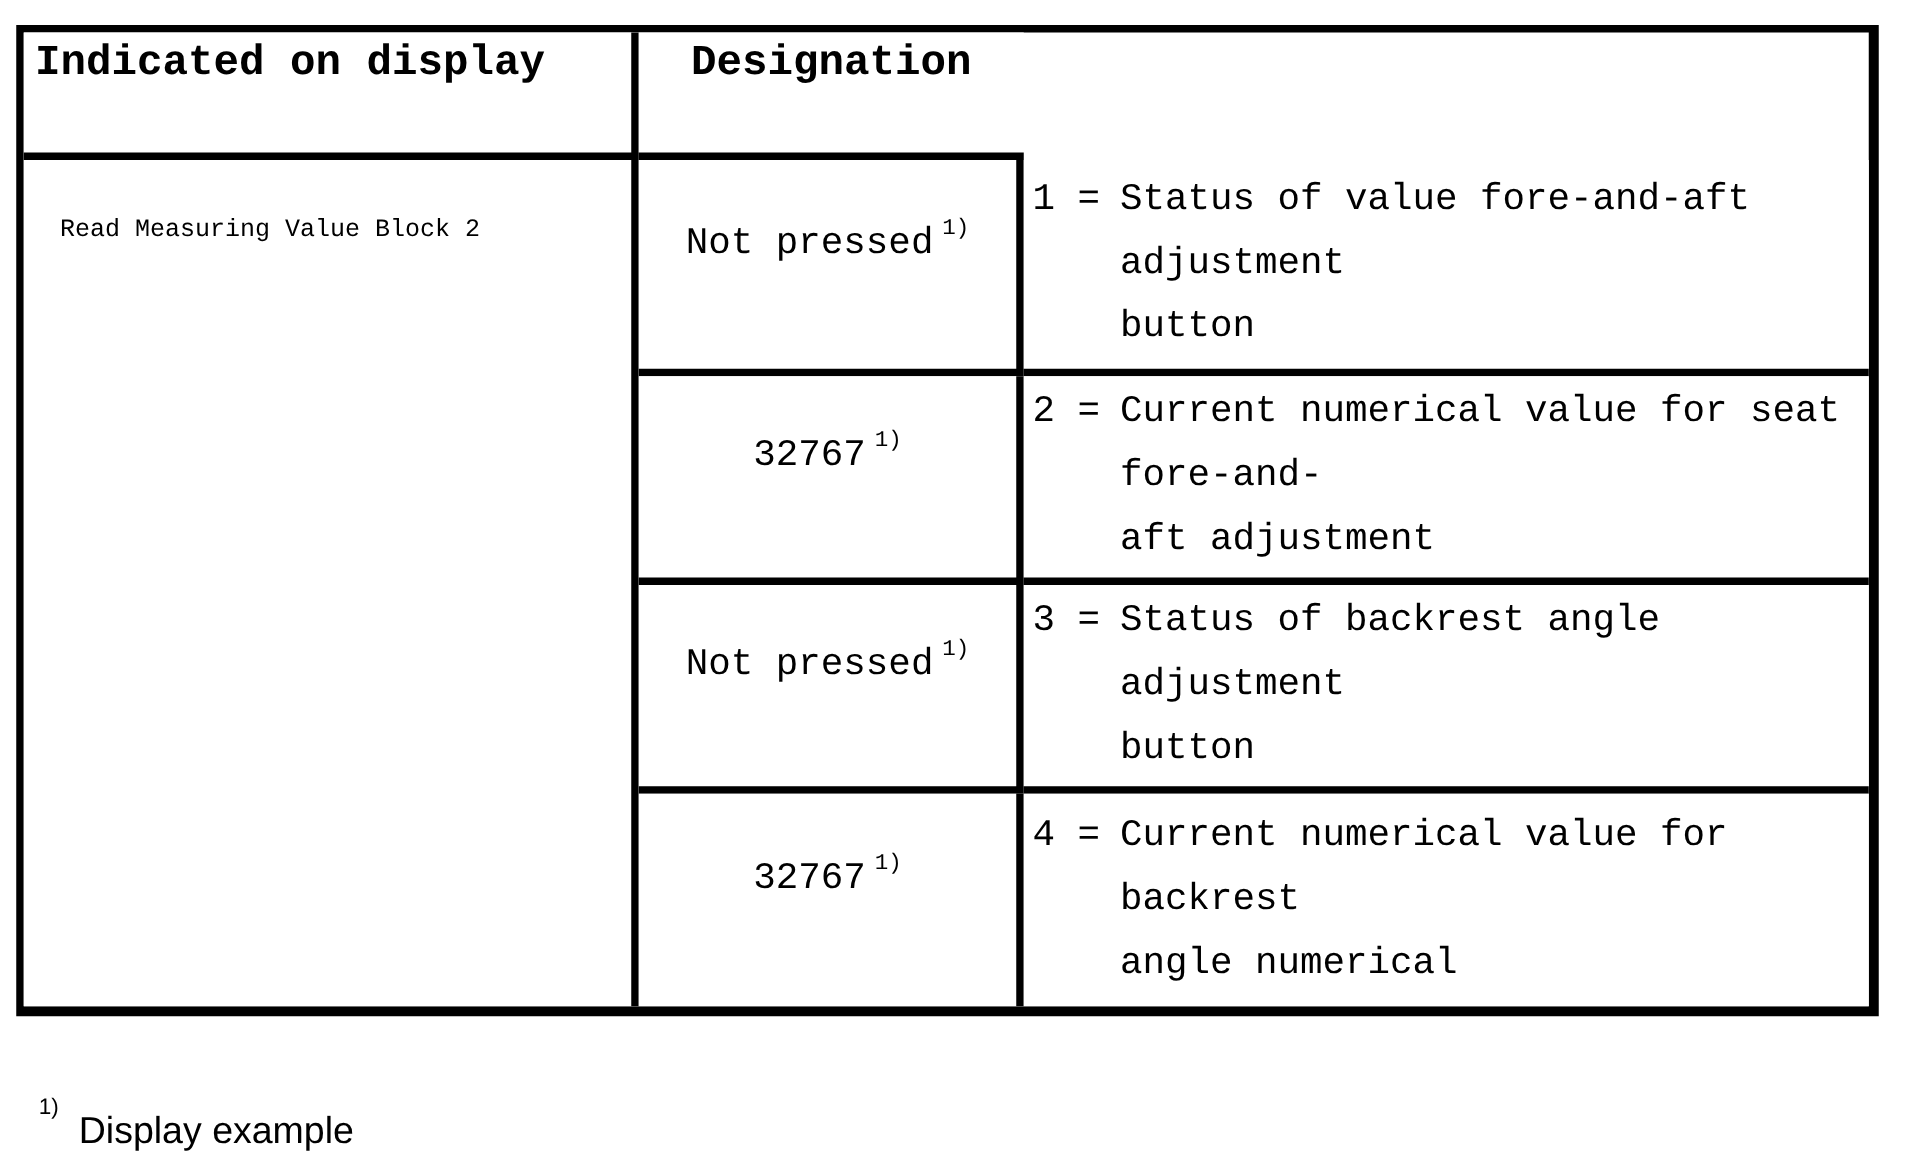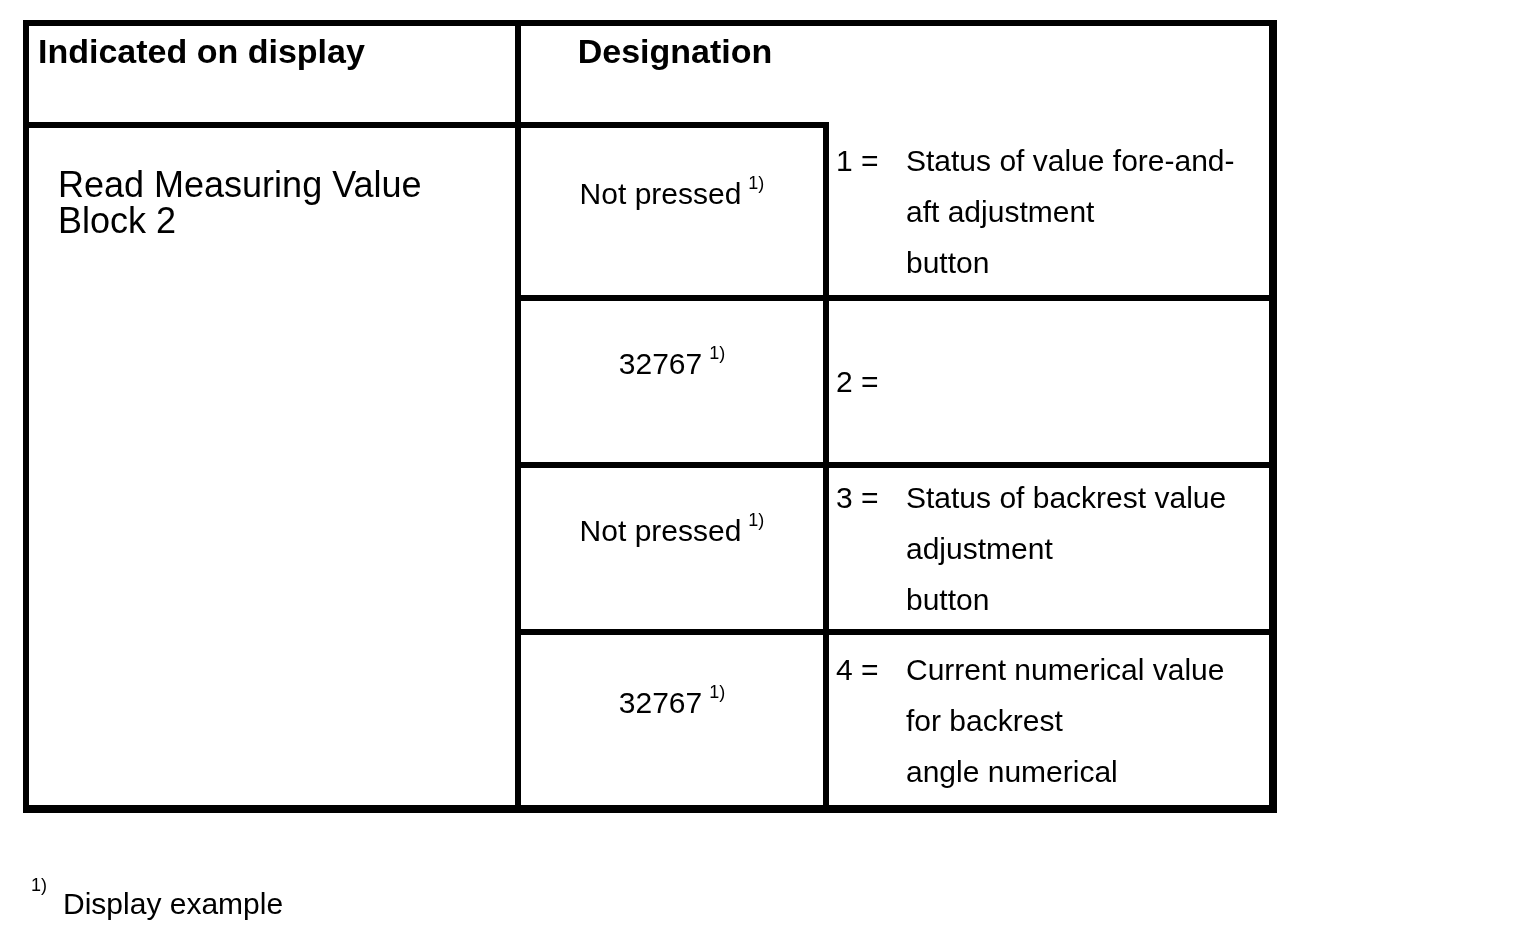--- a/index.html
+++ b/index.html
@@ -8,51 +8,52 @@
     position: relative;
     width: 1536px;
     height: 928px;
     background: #ffffff;
     color: #000000;
     font-family: "Liberation Sans", "DejaVu Sans", sans-serif;
     overflow: hidden;
   }
   .vtable {
     position: absolute;
-    left: 23px;
+    left: 13px;
     top: 20px;
-    width: 1254px;
+    width: 1490px;
     height: 793px;
     border-style: solid;
     border-color: #000000;
     border-width: 6px 8px 8px 6px;
     display: grid;
     grid-template-columns: 492px 308px 1fr;
     grid-template-rows: 102px 173px 167px 167px 1fr;
+    font-family: Liberation Mono, monospace;
   }
   .cell { background: #ffffff; }
   .b-right  { border-right: 6px solid #000000; }
   .b-bottom { border-bottom: 6px solid #000000; }
 
   
   .th {
     font-weight: bold;
     font-size: 34px;
     line-height: 41px;
     padding-top: 5px;
   }
   .th-left   { text-align: left; padding-left: 9px; }
   .th-center { text-align: center; }
 
   
   .indicated-cell {
     grid-column: 1;
     grid-row: 2 / span 4;
     padding: 39px 10px 0 4px;
-    font-size: 36px;
+    font-size: 20px;
     line-height: 36px;
   }
   .indicated-line1 { margin-left: 25px; }
   .indicated-line2 { margin-top: 94px; margin-left: 4px; }
 
   
   .dv-cell {
     display: flex;
     align-items: center;
     justify-content: center;
@@ -131,30 +132,32 @@
               <span>button</span></span>
       </div>
     </div>
 
     <div class="cell dv-cell b-right b-bottom" style="grid-column:2;grid-row:3;">
       <div class="dv-inner"><span>32767</span><sup class="fn-ref">1)</sup></div>
     </div>
     <div class="cell desig-cell b-bottom" style="grid-column:3;grid-row:3;">
       <div class="desig-inner">
         <span class="desig-prefix">2 =</span>
+        <span class="desig-lines"><span>Current numerical value for seat fore-and-</span><br>
+              <span>aft adjustment</span></span>
       </div>
     </div>
 
     <div class="cell dv-cell b-right b-bottom" style="grid-column:2;grid-row:4;">
       <div class="dv-inner"><span>Not pressed</span><sup class="fn-ref">1)</sup></div>
     </div>
     <div class="cell desig-cell b-bottom" style="grid-column:3;grid-row:4;">
       <div class="desig-inner">
         <span class="desig-prefix">3 =</span>
-        <span class="desig-lines"><span>Status of backrest value adjustment</span><br>
+        <span class="desig-lines"><span>Status of backrest angle adjustment</span><br>
               <span>button</span></span>
       </div>
     </div>
 
     <div class="cell dv-cell b-right" style="grid-column:2;grid-row:5;">
       <div class="dv-inner"><span>32767</span><sup class="fn-ref">1)</sup></div>
     </div>
     <div class="cell desig-cell" style="grid-column:3;grid-row:5;">
       <div class="desig-inner">
         <span class="desig-prefix">4 =</span>

